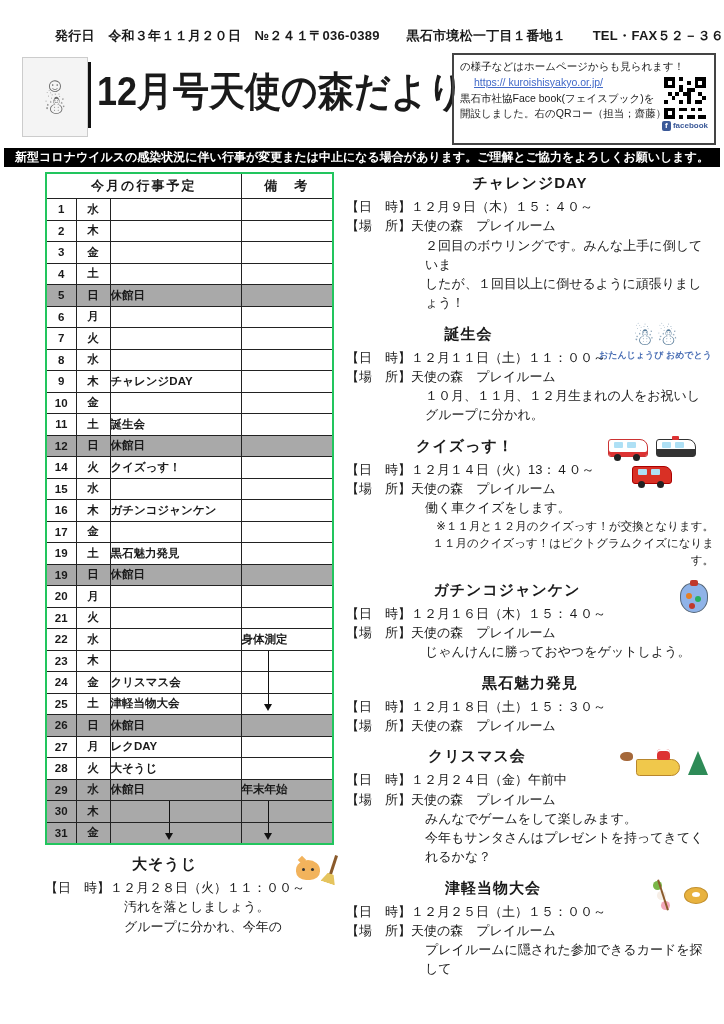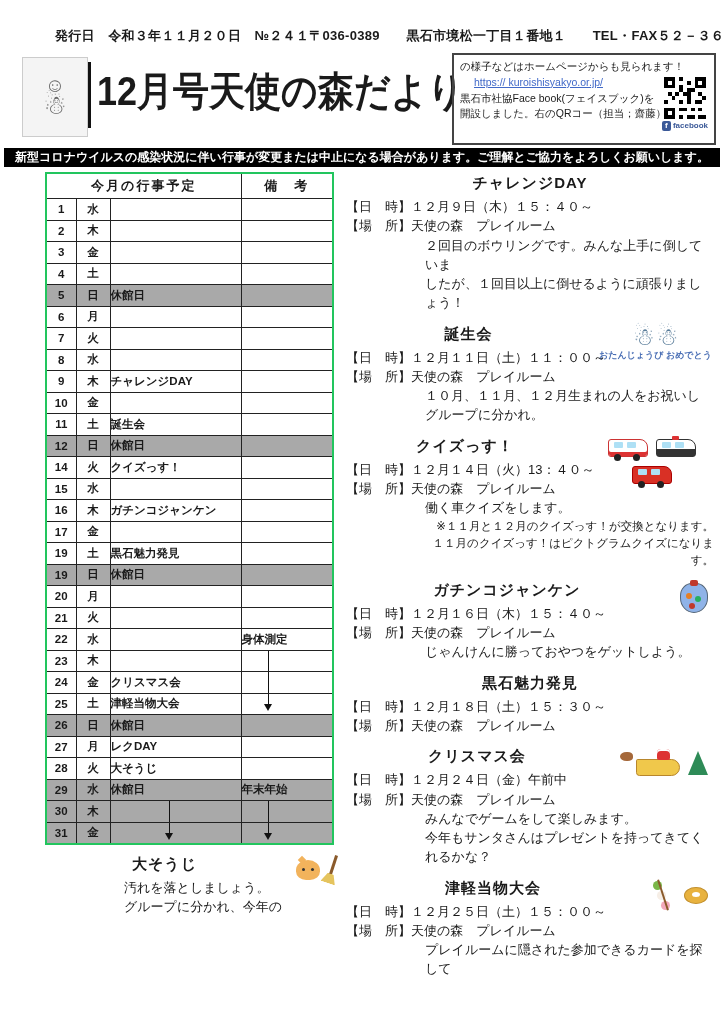--- a/index.html
+++ b/index.html
@@ -321,20 +321,21 @@
             </td>
             <td class="rm">
               <div class="arrow rm end"></div>
             </td>
           </tr>
         </tbody>
     </table>
   <div class="section">
         <span class="sec-art"><span class="art art-cleaning-cat"></span><span class="art art-broom"></span></span>
         <div class="sec-title">大そうじ</div>
+        <div class="sec-line">【日　時】１２月２８日（火）１１：００～</div>
         <div class="sec-desc">汚れを落としましょう。</div>
         <div class="sec-desc">グループに分かれ、今年の</div>
       </div>
     </div>
   <div class="right-col">
       <div class="section">
         <div class="sec-title">チャレンジDAY</div>
         <div class="sec-line">【日　時】１２月９日（木）１５：４０～</div>
         <div class="sec-line">【場　所】天使の森　プレイルーム</div>
         <div class="sec-desc">２回目のボウリングです。みんな上手に倒していま</div>

